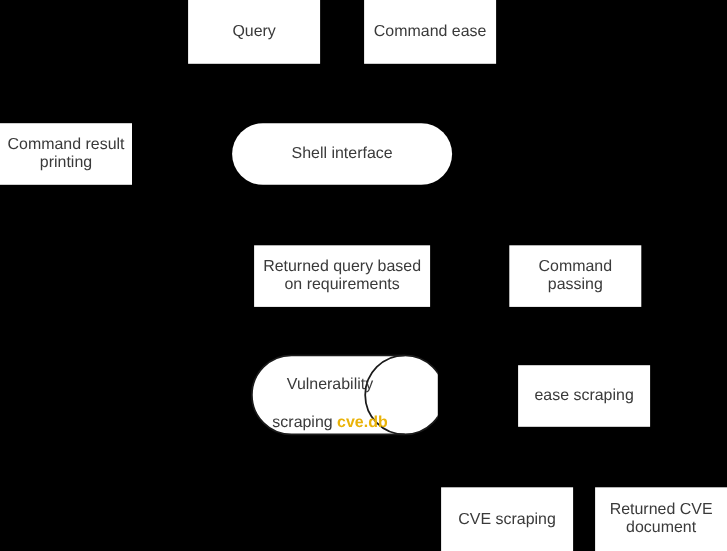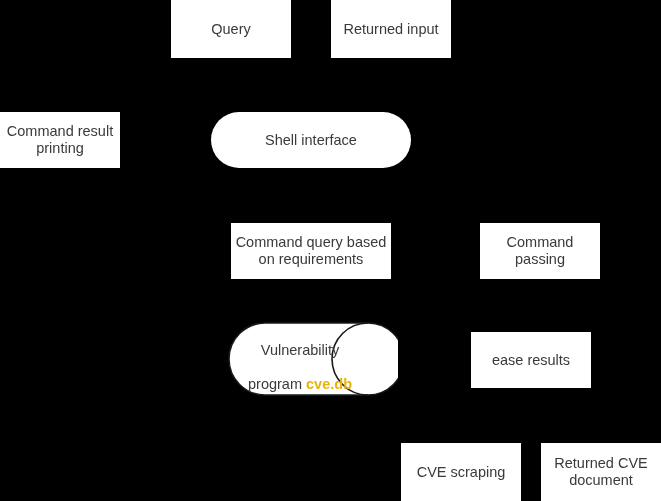--- a/index.html
+++ b/index.html
@@ -62,55 +62,55 @@
 </head>
 <body>
 
 <div id="canvas">
 
   <div class="node rect" style="left:171px;top:0px;width:120px;height:58px;">
     <span class="label">Query</span>
   </div>
 
   <div class="node rect" style="left:331px;top:0px;width:120px;height:58px;">
-    <span class="label">Returned input</span>
+    <span class="label">Command ease</span>
   </div>
 
   <div class="node rect" style="left:0px;top:112px;width:120px;height:56px;">
     <span class="label">Command result
 printing</span>
   </div>
 
   <div class="node stadium" style="left:211px;top:112px;width:200px;height:56px;">
     <span class="label">Shell interface</span>
   </div>
 
   <div class="node rect" style="left:231px;top:223px;width:160px;height:56px;">
-    <span class="label">Command query based
+    <span class="label">Returned query based
 on requirements</span>
   </div>
 
-  <div class="node rect" style="left:480px;top:223px;width:120px;height:56px;">
+  <div class="node rect" style="left:463px;top:223px;width:120px;height:56px;">
     <span class="label">Command passing</span>
   </div>
 
 
   <div class="node cylinder" style="left:228px;top:322px;width:170px;height:74px;">
     <svg viewBox="0 0 170 74" preserveAspectRatio="none">
       <path d="M 37 1 L 140 1 A 36 36 0 0 1 140 73 L 37 73 A 36 36 0 0 1 37 1 Z" fill="#ffffff" stroke="#1a1a1a" stroke-width="1.6"></path>
       <path d="M 140 1 A 36 36 0 0 0 140 73" fill="none" stroke="#1a1a1a" stroke-width="1.6"></path>
     </svg>
     <span class="label">
       <span>Vulnerability</span><br>
-      <span>program </span><span class="bold">cve.db</span>
+      <span>scraping </span><span class="bold">cve.db</span>
     </span>
   </div>
 
   <div class="node rect" style="left:471px;top:332px;width:120px;height:56px;">
-    <span class="label">ease results</span>
+    <span class="label">ease scraping</span>
   </div>
 
   <div class="node rect" style="left:401px;top:443px;width:120px;height:58px;">
     <span class="label">CVE scraping</span>
   </div>
 
   <div class="node rect" style="left:541px;top:443px;width:120px;height:58px;">
     <span class="label">Returned CVE
 document</span>
   </div>

